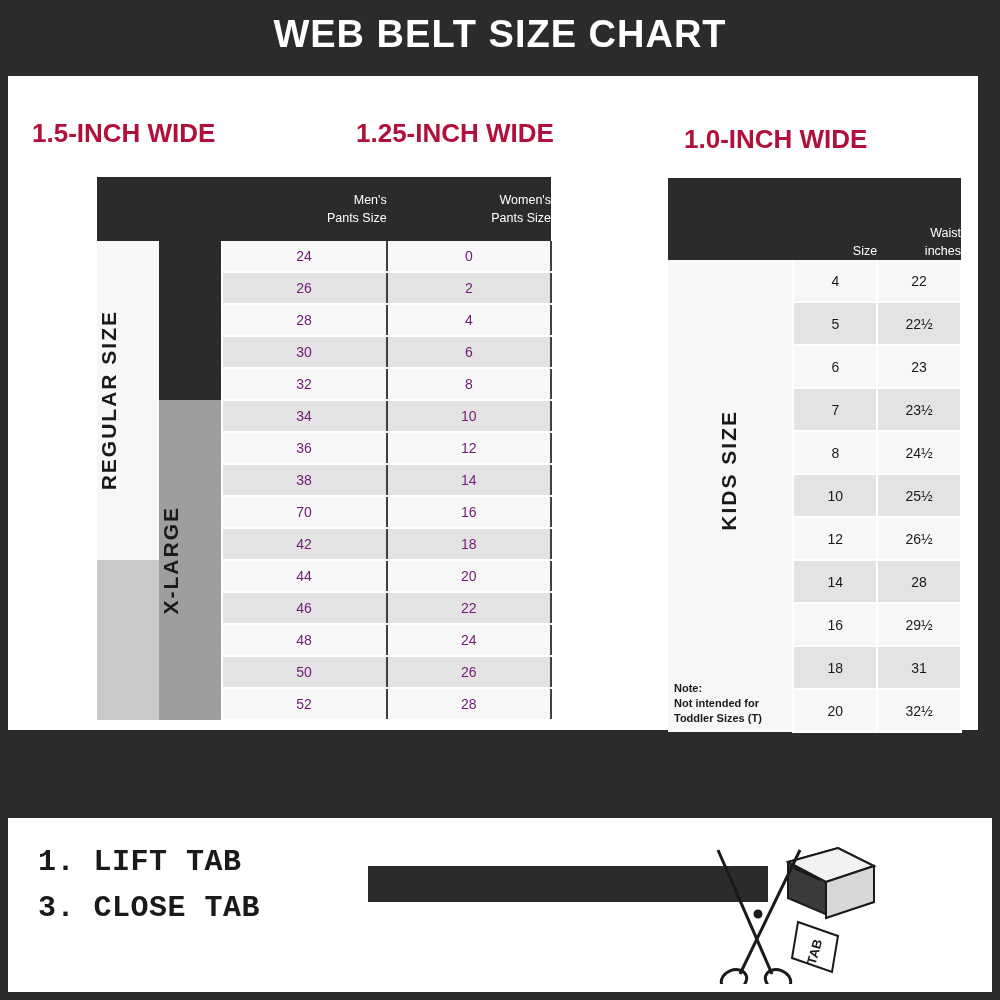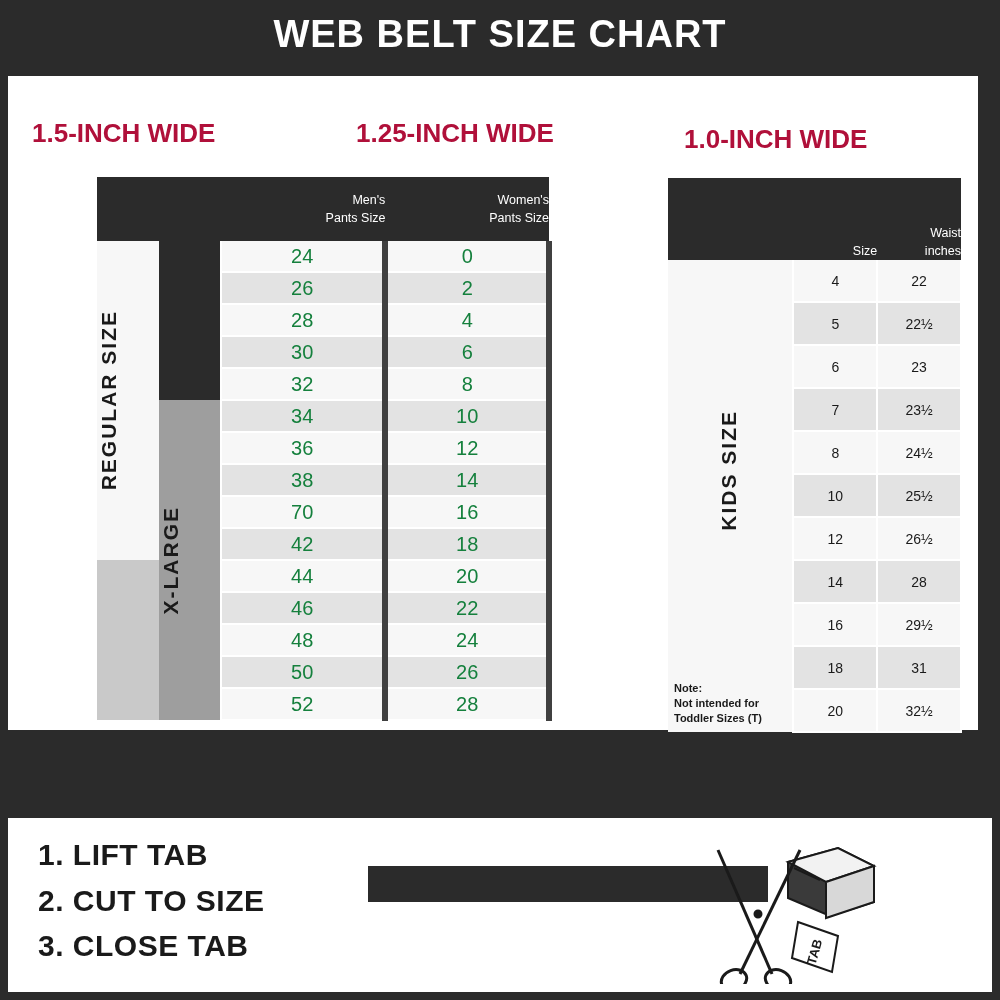--- a/index.html
+++ b/index.html
@@ -96,26 +96,26 @@
     height: 64px;
     vertical-align: middle;
     line-height: 1.45;
     font-weight: normal;
   }
   .hdr-blank {
     background: #2b2b2b;
   }
   .data-cell {
     text-align: center;
-    font-size: 20px;
+    font-size: 14px;
     height: 30px;
-    color: #15803d;
+    color: #701a75;
     border-bottom: 2px solid #ffffff;
     border-left: 2px solid #ffffff;
-    border-right: 6px solid #404040;
+    border-right: 2px solid #404040;
   }
   .row-white .data-cell { background: #f7f7f7; }
   .row-grey .data-cell { background: #e3e3e3; }
 
   
   .side-label {
     position: relative;
     vertical-align: middle;
     text-align: center;
   }
@@ -222,21 +222,22 @@
     position: absolute;
     left: 8px;
     top: 818px;
     width: 984px;
     height: 174px;
     background: #ffffff;
   }
   .steps {
     position: absolute;
     left: 30px;
-    top: 14px;
+    top: 22px;
+    font-family: Liberation Mono, monospace;
   }
   .step {
     font-size: 30px;
     font-weight: bold;
     letter-spacing: 0.5px;
     line-height: 1.52;
     color: #1a1a1a;
     white-space: nowrap;
   }
   .belt-art {
@@ -429,21 +430,20 @@
           </tr>
         </tbody>
       </table>
     </div>
   </div>
 
 
   <div class="bottom-panel">
     <div class="steps">
       <div class="step">1. LIFT TAB</div>
-      <div class="step">2. CUT TO SIZE</div>
       <div class="step">3. CLOSE TAB</div>
     </div>
 
     <div class="belt-art">
       <svg viewBox="0 0 560 140" width="560" height="140">
 
         <rect x="0" y="22" width="400" height="36" fill="#2b2b2b"></rect>
 
         <g>
           <polygon points="420,18 470,4 506,22 506,58 462,72 420,54" fill="#3a3a3a" stroke="#1a1a1a" stroke-width="2"></polygon>

